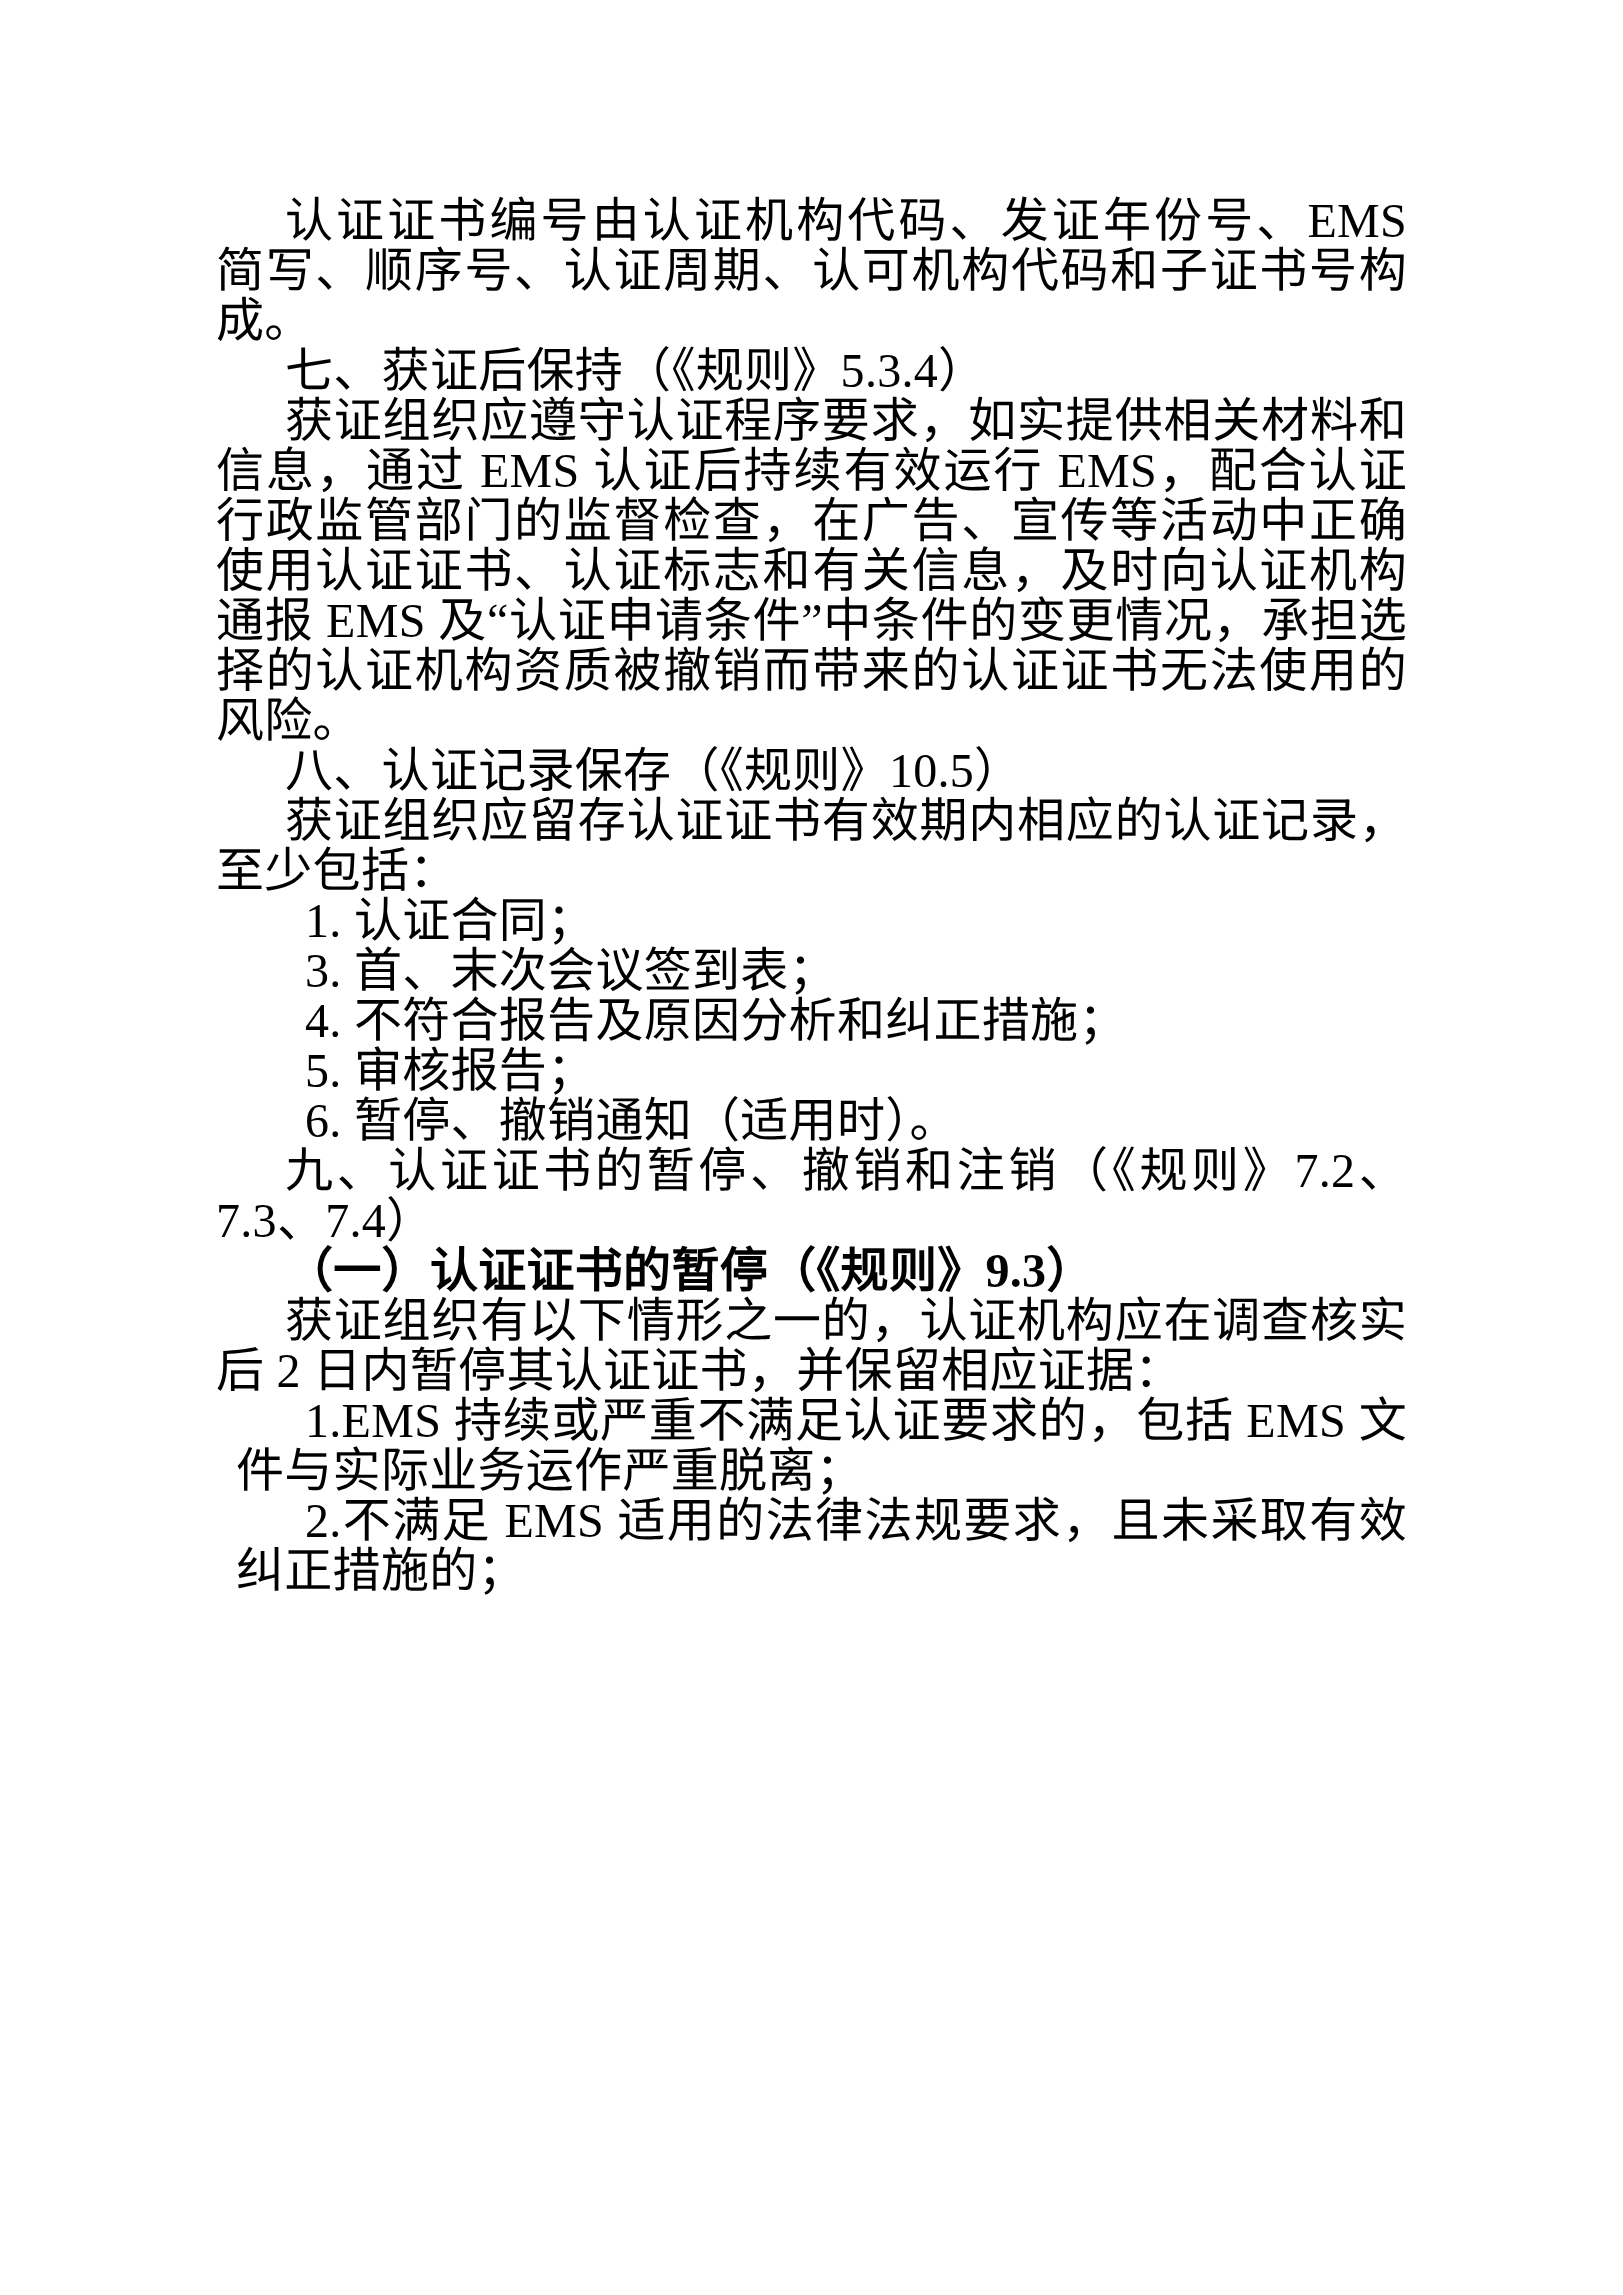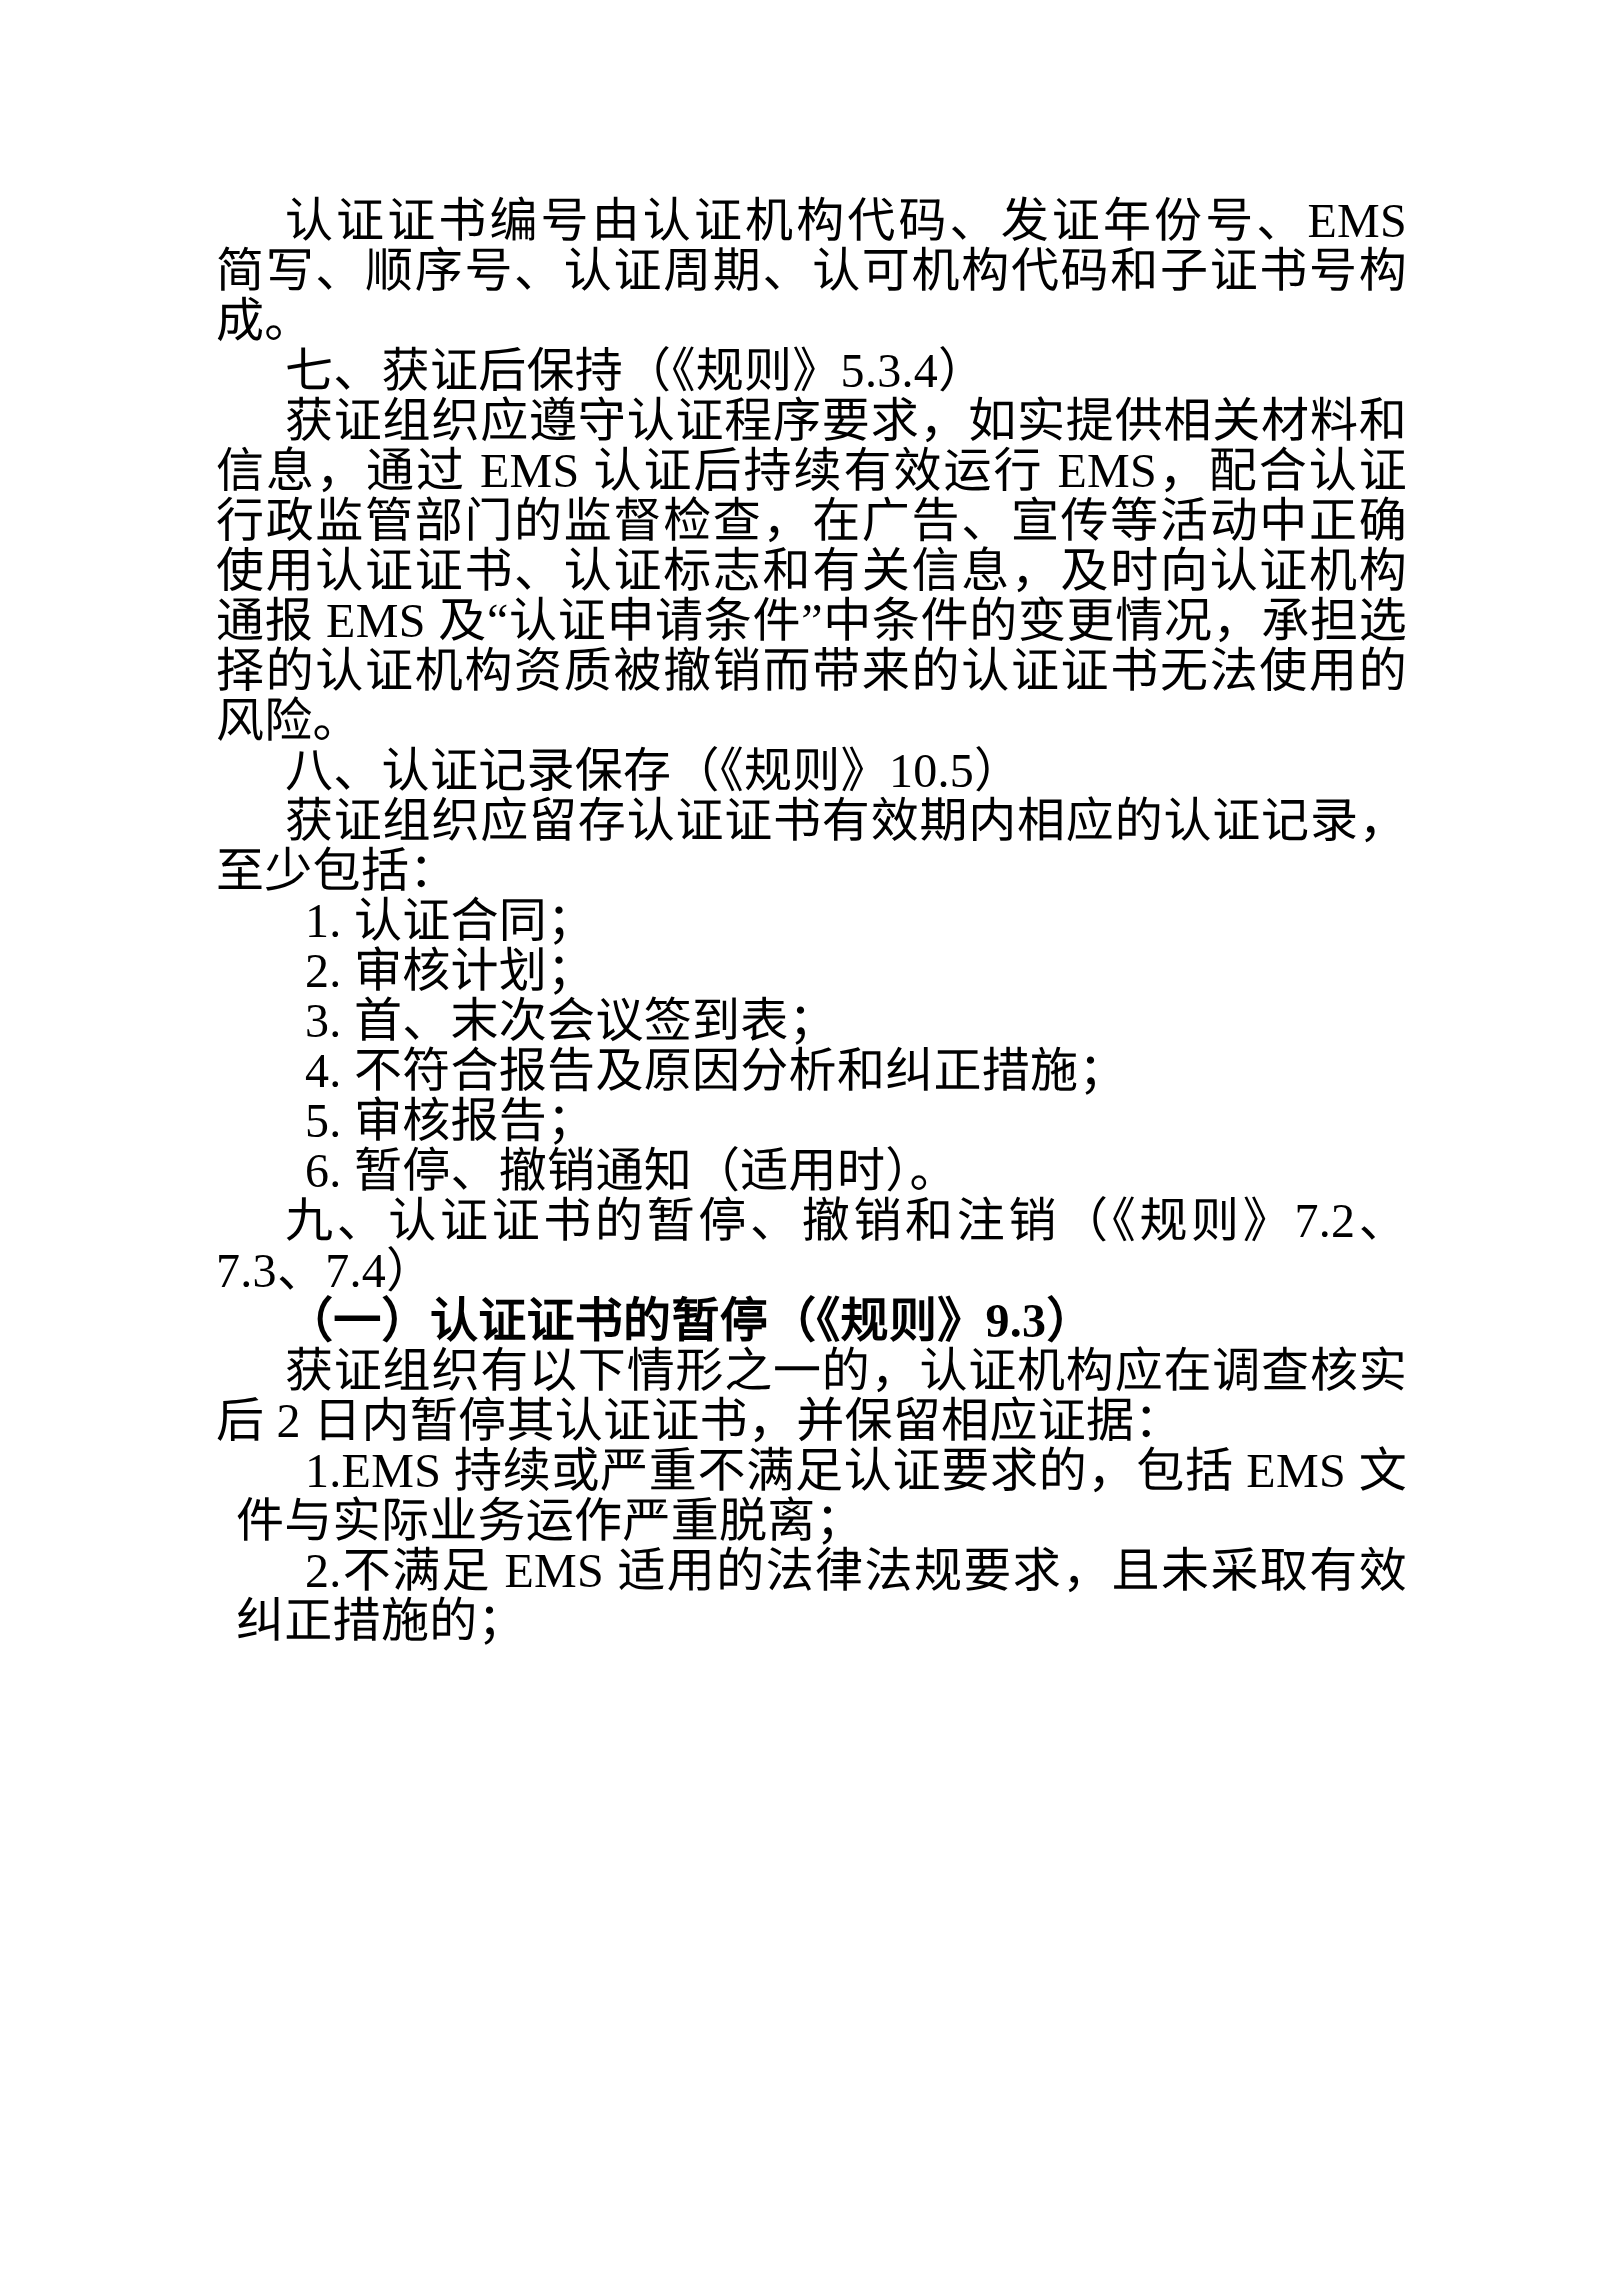--- a/index.html
+++ b/index.html
@@ -61,21 +61,20 @@
 
     <p class="heading">七、获证后保持（《规则》5.3.4）</p>
 
     <p class="para">获证组织应遵守认证程序要求，如实提供相关材料和信息，通过 EMS 认证后持续有效运行 EMS，配合认证行政监管部门的监督检查，在广告、宣传等活动中正确使用认证证书、认证标志和有关信息，及时向认证机构通报 EMS 及“认证申请条件”中条件的变更情况，承担选择的认证机构资质被撤销而带来的认证证书无法使用的风险。</p>
 
     <p class="heading">八、认证记录保存（《规则》10.5）</p>
 
     <p class="para"> 获证组织应留存认证证书有效期内相应的认证记录，至少包括：</p>
 
     <p class="list-item">1. 认证合同；</p>
-    <p class="list-item">2. 审核计划；</p>
     <p class="list-item">3. 首、末次会议签到表；</p>
     <p class="list-item">4. 不符合报告及原因分析和纠正措施；</p>
     <p class="list-item">5. 审核报告；</p>
     <p class="list-item">6. 暂停、撤销通知（适用时）。</p>
 
     <p class="heading">九、认证证书的暂停、撤销和注销（《规则》7.2、7.3、7.4）</p>
 
     <p class="heading-sub">（一）认证证书的暂停（《规则》9.3）</p>
 
     <p class="para">获证组织有以下情形之一的，认证机构应在调查核实后 2 日内暂停其认证证书，并保留相应证据：</p>

